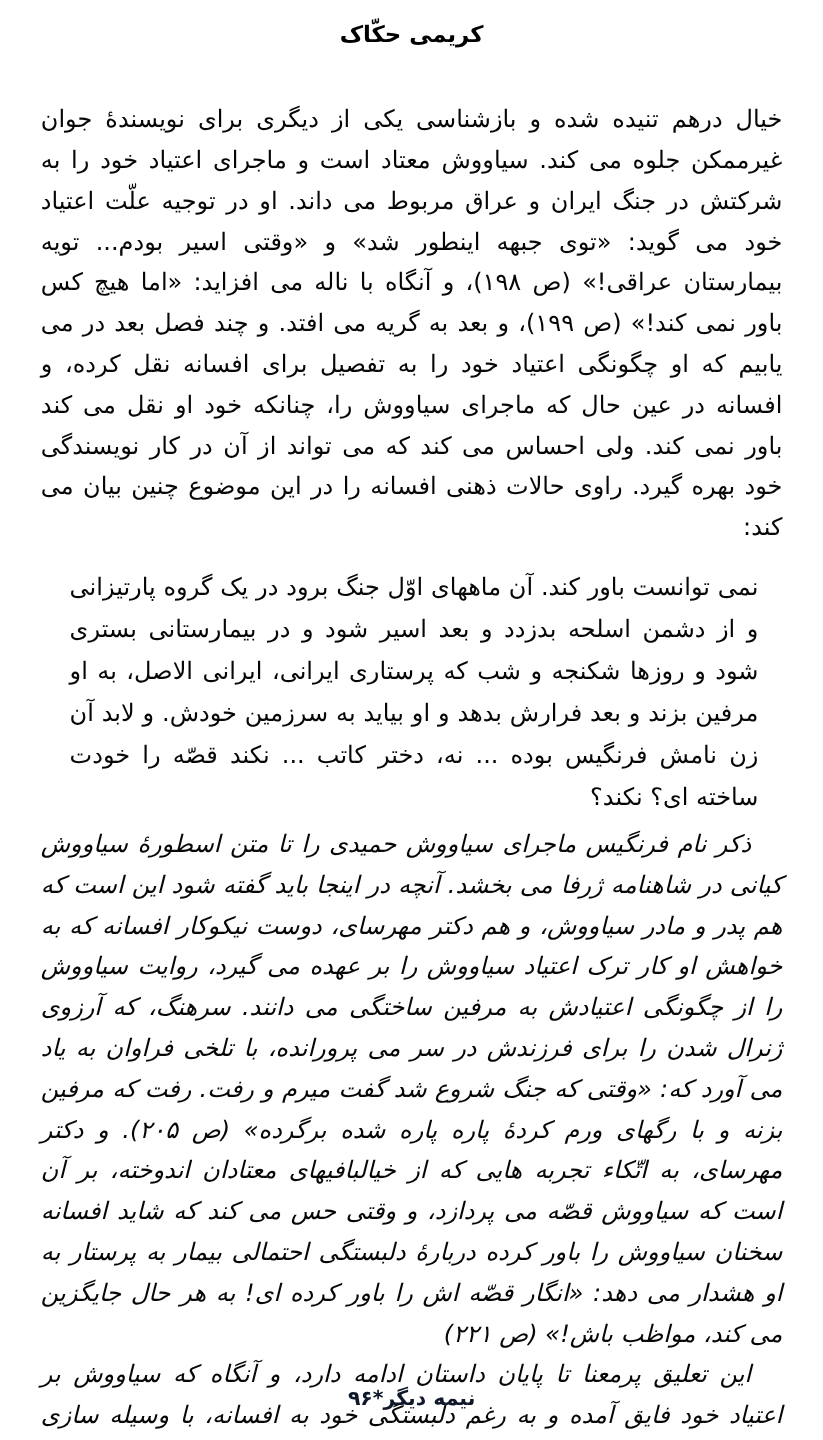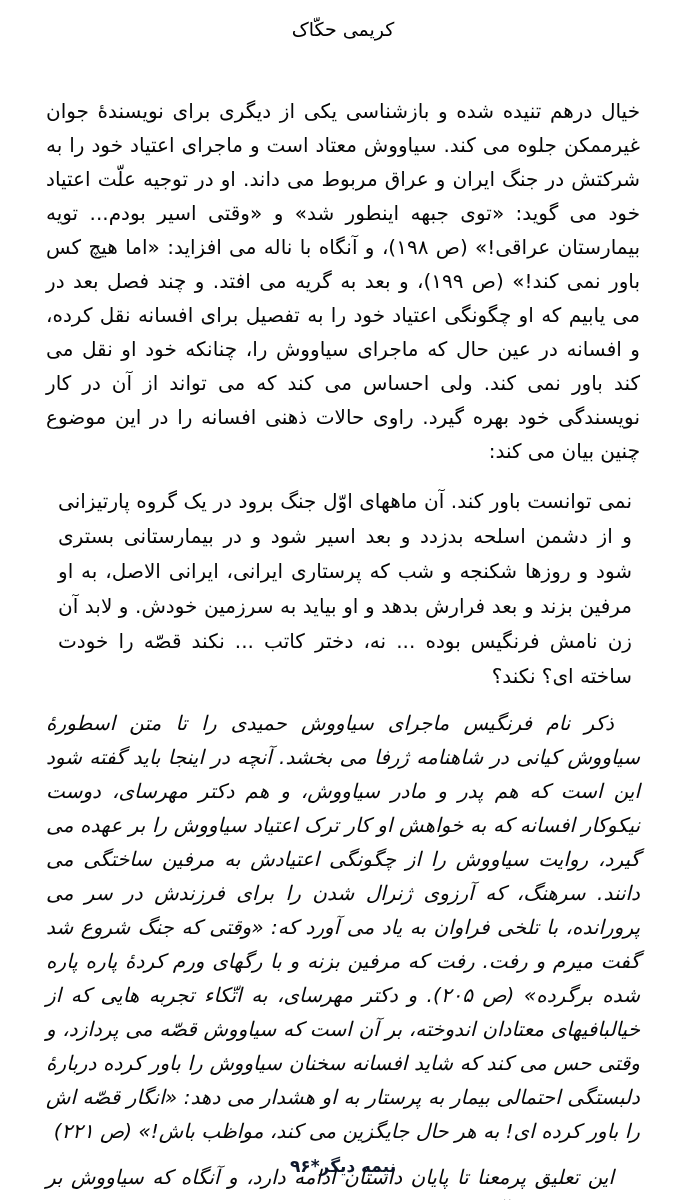--- a/index.html
+++ b/index.html
@@ -17,37 +17,37 @@
     direction: rtl;
     overflow: hidden;
   }
   .running-head {
     position: absolute;
     top: 18px;
     left: 0;
     right: 0;
     text-align: center;
     font-size: 19px;
-    font-weight: normal;
+    font-weight: bold;
     letter-spacing: 0.5px;
     color: #000000;
   }
   .body-text {
     position: absolute;
     top: 82px;
     right: 34px;
     left: 34px;
     font-size: 20px;
     font-weight: 500;
     line-height: 34px;
     text-align: justify;
     text-justify: inter-word;
     color: #060606;
   }
-  .para { margin: 12px; }
+  .para { margin: 0; }
   .para.indent-first { text-indent: 26px; font-style: italic; }
   .quote-block {
     margin: 16px 20px 4px 24px;
     line-height: 35px;
   }
   .page-footer {
     position: absolute;
     bottom: 24px;
     left: 0;
     right: 0;

